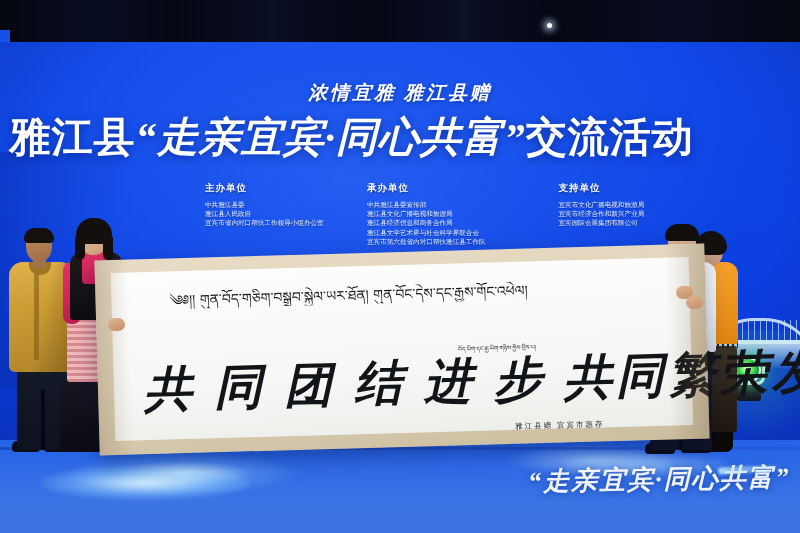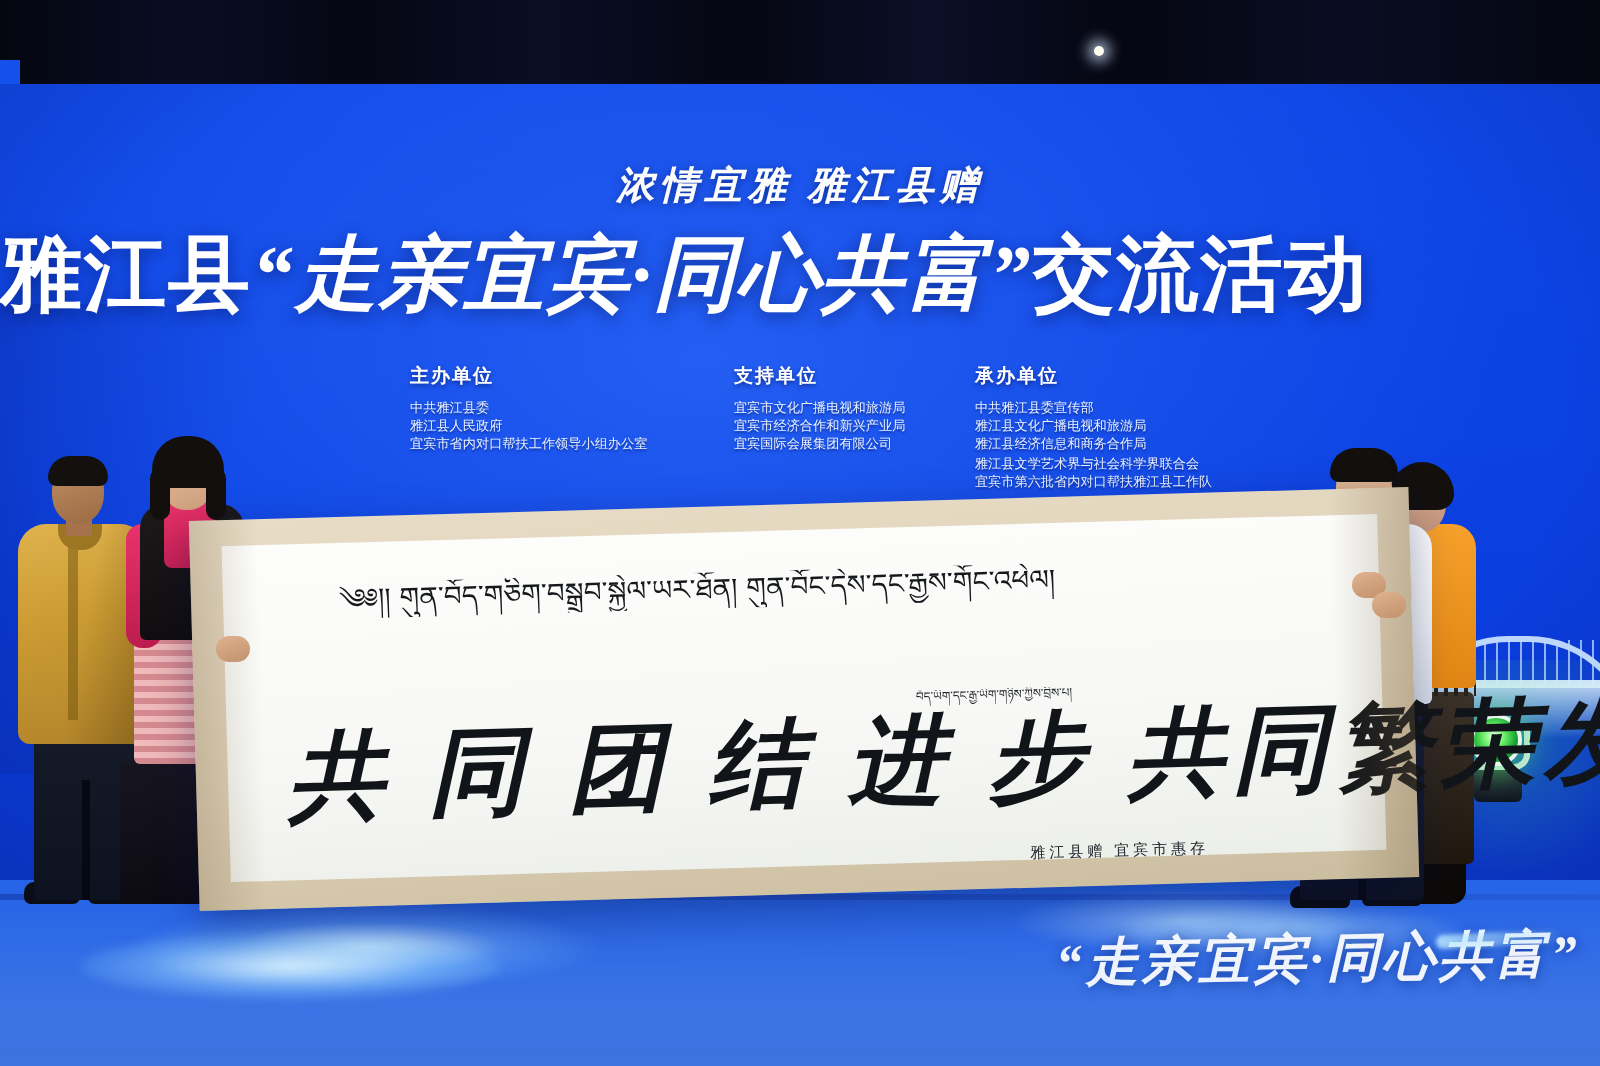--- a/index.html
+++ b/index.html
@@ -117,21 +117,21 @@
     color: #fdfdfd;
     font-weight: 700;
     font-style: italic;
     text-shadow: 0 1px 4px rgba(0,20,90,0.55);
     font-family: "Liberation Serif", serif;
   }
   .maintitle {
     position: absolute;
     left: 0; top: 112px;
     width: 703px;
-    text-align: left;
+    text-align: center;
     font-size: 41px;
     line-height: 50px;
     font-weight: 700;
     color: #ffffff;
     letter-spacing: 1px;
     text-shadow: 0 2px 8px rgba(0,15,80,0.5);
     white-space: nowrap;
   }
   .maintitle .calli {
     font-family: "Liberation Serif", serif;
@@ -599,34 +599,34 @@
 
   <div class="credits">
 
     <div class="credit-col c1">
       <div class="credit-head">主办单位</div>
       <div class="credit-line">中共雅江县委</div>
       <div class="credit-line">雅江县人民政府</div>
       <div class="credit-line">宜宾市省内对口帮扶工作领导小组办公室</div>
     </div>
 
-    <div class="credit-col c2">
-      <div class="credit-head">支持单位</div>
-      <div class="credit-line">宜宾市文化广播电视和旅游局</div>
-      <div class="credit-line">宜宾市经济合作和新兴产业局</div>
-      <div class="credit-line">宜宾国际会展集团有限公司</div>
-    </div>
-
     <div class="credit-col c3">
       <div class="credit-head">承办单位</div>
       <div class="credit-line">中共雅江县委宣传部</div>
       <div class="credit-line">雅江县文化广播电视和旅游局</div>
       <div class="credit-line">雅江县经济信息和商务合作局</div>
       <div class="credit-line">雅江县文学艺术界与社会科学界联合会</div>
       <div class="credit-line">宜宾市第六批省内对口帮扶雅江县工作队</div>
+    </div>
+
+    <div class="credit-col c2">
+      <div class="credit-head">支持单位</div>
+      <div class="credit-line">宜宾市文化广播电视和旅游局</div>
+      <div class="credit-line">宜宾市经济合作和新兴产业局</div>
+      <div class="credit-line">宜宾国际会展集团有限公司</div>
     </div>
 
   </div>
 
   <div class="floor"></div>
   <div class="floor-seam"></div>
   <div class="floor-glow-left"></div>
   <div class="floor-glow-right"></div>
 
   <div class="spot-beam"></div>

